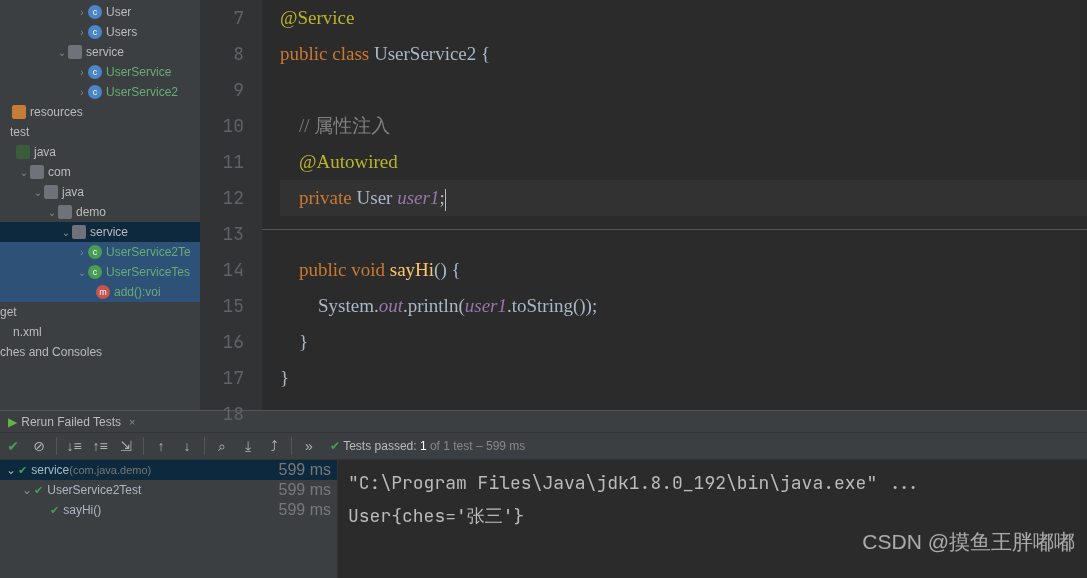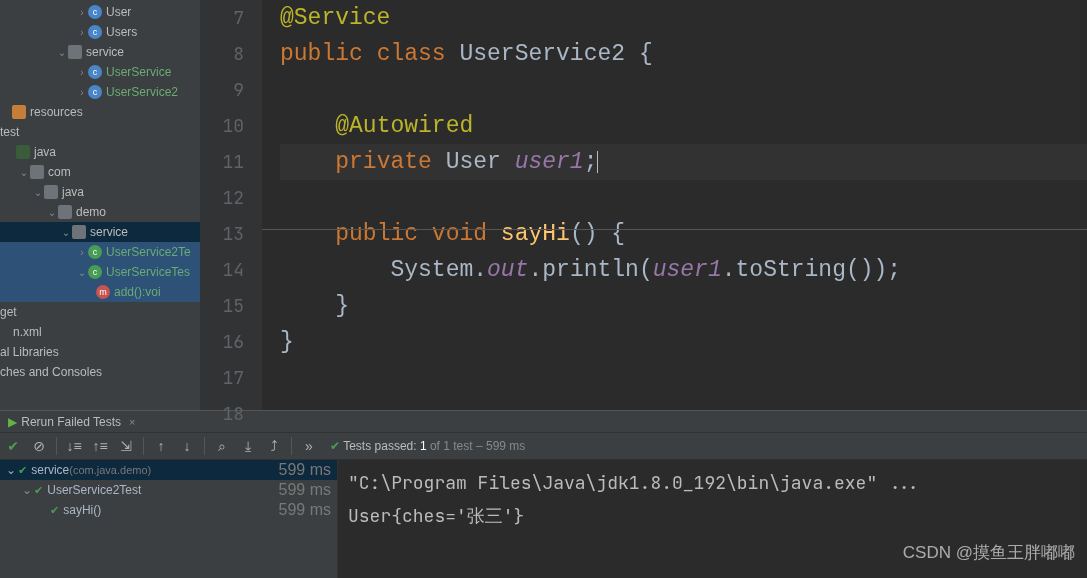--- a/index.html
+++ b/index.html
@@ -12,21 +12,21 @@
 .tree-row .ic.fold { border-radius:2px; background:#6e7279; }
 .tree-row .ic.orange { background:#c67d3a; border-radius:2px; }
 .tree-row .ic.green { background:#499c54; }
 .tree-row .ic.red { background:#c75450; }
 .tree-row .label { color:#bbbbbb; }
 .tree-row .label.hl { color:#6aab73; }
 .tree-row.sel { background:#0d293e; }
 .tree-row.sel2 { background:#2d5177; }
 
 .gutter { width: 62px; background:#313335; color:#606366; font-family: "JetBrains Mono","Consolas",monospace; font-size:18px; text-align:right; padding-right:18px; line-height:36px; user-select:none; }
-.editor { flex:1; background:#2b2b2b; font-family:Liberation Mono, monospace; font-size:23px; line-height:36px; padding-left:18px; position:relative; }
+.editor { flex:1; background:#2b2b2b; font-family:Liberation Serif, serif; font-size:19px; line-height:36px; padding-left:18px; position:relative; }
 .editor .line { height:36px; white-space:pre; }
 .editor .line.cur { background:#323232; }
 .kw { color:#cc7832; }
 .ann { color:#bbb529; }
 .cls { color:#a9b7c6; }
 .com { color:#808080; }
 .fld { color:#9876aa; font-style:italic; }
 .fn { color:#ffc66d; }
 .caret { border-left:1px solid #bbbbbb; display:inline-block; height:22px; vertical-align:middle; }
 .hr { position:absolute; left:0; right:0; border-top:1px solid #555; top:229px; }
@@ -43,21 +43,21 @@
 
 .bottom { display:flex; height:118px; background:#2b2b2b; }
 .testtree { width:338px; background:#3c3f41; font-size:12px; border-right:1px solid #323232; }
 .tt-row { display:flex; align-items:center; height:20px; justify-content:space-between; padding-right:6px; }
 .tt-row .lft { display:flex; align-items:center; }
 .tt-row.head { background:#0d293e; }
 .tt-row .chk2 { color:#499c54; margin-right:4px; font-size:11px; }
 .tt-row .dim { color:#787878; font-size:11px; }
 .tt-row .ms { color:#787878; font-size:16px; }
 .console { flex:1; font-family:"JetBrains Mono","Consolas",monospace; font-size:18px; line-height:33px; padding:6px 10px; color:#bbbbbb; }
-.watermark { position:absolute; right:12px; bottom:14px; color:#e0e0e0; font-size:17px; opacity:0.7; pointer-events:none; }
+.watermark { position:absolute; right:12px; bottom:22px; color:#e0e0e0; font-size:21px; opacity:0.7; pointer-events:none; }
 </style>
 </head>
 <body>
 
 <div class="main">
   <div class="tree">
     <div class="tree-row" style="padding-left:76px">
         <span class="arrow">›</span>
         <span class="ic">c</span>
         <span class="label">User</span>
@@ -80,21 +80,21 @@
     <div class="tree-row" style="padding-left:76px">
         <span class="arrow">›</span>
         <span class="ic">c</span>
         <span class="label hl">UserService2</span>
       </div>
     <div class="tree-row" style="padding-left:0px">
         <span class="arrow"></span>
         <span class="ic orange"></span>
         <span class="label">resources</span>
       </div>
-    <div class="tree-row" style="padding-left:0px">
+    <div class="tree-row" style="padding-left:10px">
         <span class="label">test</span>
       </div>
     <div class="tree-row" style="padding-left:4px">
         <span class="arrow"></span>
         <span class="ic fold" style="background:#3a5c3a"></span>
         <span class="label">java</span>
       </div>
     <div class="tree-row" style="padding-left:18px">
         <span class="arrow">⌄</span>
         <span class="ic fold"></span>
@@ -127,23 +127,20 @@
       </div>
     <div class="tree-row sel2" style="padding-left:96px">
         <span class="ic red">m</span>
         <span class="label hl">add():voi</span>
       </div>
     <div class="tree-row" style="padding-left:0px">
         <span class="label">get</span>
       </div>
     <div class="tree-row" style="padding-left:13px">
         <span class="label">n.xml</span>
-      </div>
-    <div class="tree-row" style="padding-left:0px">
-        <span class="label">al Libraries</span>
       </div>
     <div class="tree-row" style="padding-left:0px">
         <span class="label">ches and Consoles</span>
       </div>
   </div>
 
   <div class="gutter">
     <div>7</div>
       <div>8</div>
       <div>9</div>
@@ -155,20 +152,21 @@
       <div>15</div>
     <div>16</div>
       <div>17</div>
       <div>18</div>
   </div>
 
   <div class="editor">
     <div class="line"><span class="ann">@Service</span></div>
     <div class="line"><span class="kw">public </span><span class="kw">class </span><span class="cls">UserService2 </span><span>{</span></div>
     <div class="line"></div>
+    <div class="line">    <span class="com">// 属性注入</span></div>
     <div class="line">    <span class="ann">@Autowired</span></div>
     <div class="line cur">    <span class="kw">private </span><span class="cls">User </span><span class="fld">user1</span><span>;</span><span class="caret"></span></div>
     <div class="line"></div>
     <div class="hr"></div>
     <div class="line">    <span class="kw">public </span><span class="kw">void </span><span class="fn">sayHi</span><span>() {</span></div>
     <div class="line">        <span>System.</span><span class="fld">out</span><span>.println(</span><span class="fld">user1</span><span>.toString());</span></div>
     <div class="line">    <span>}</span></div>
     <div class="line"><span>}</span></div>
     <div class="line"></div>
   </div>

